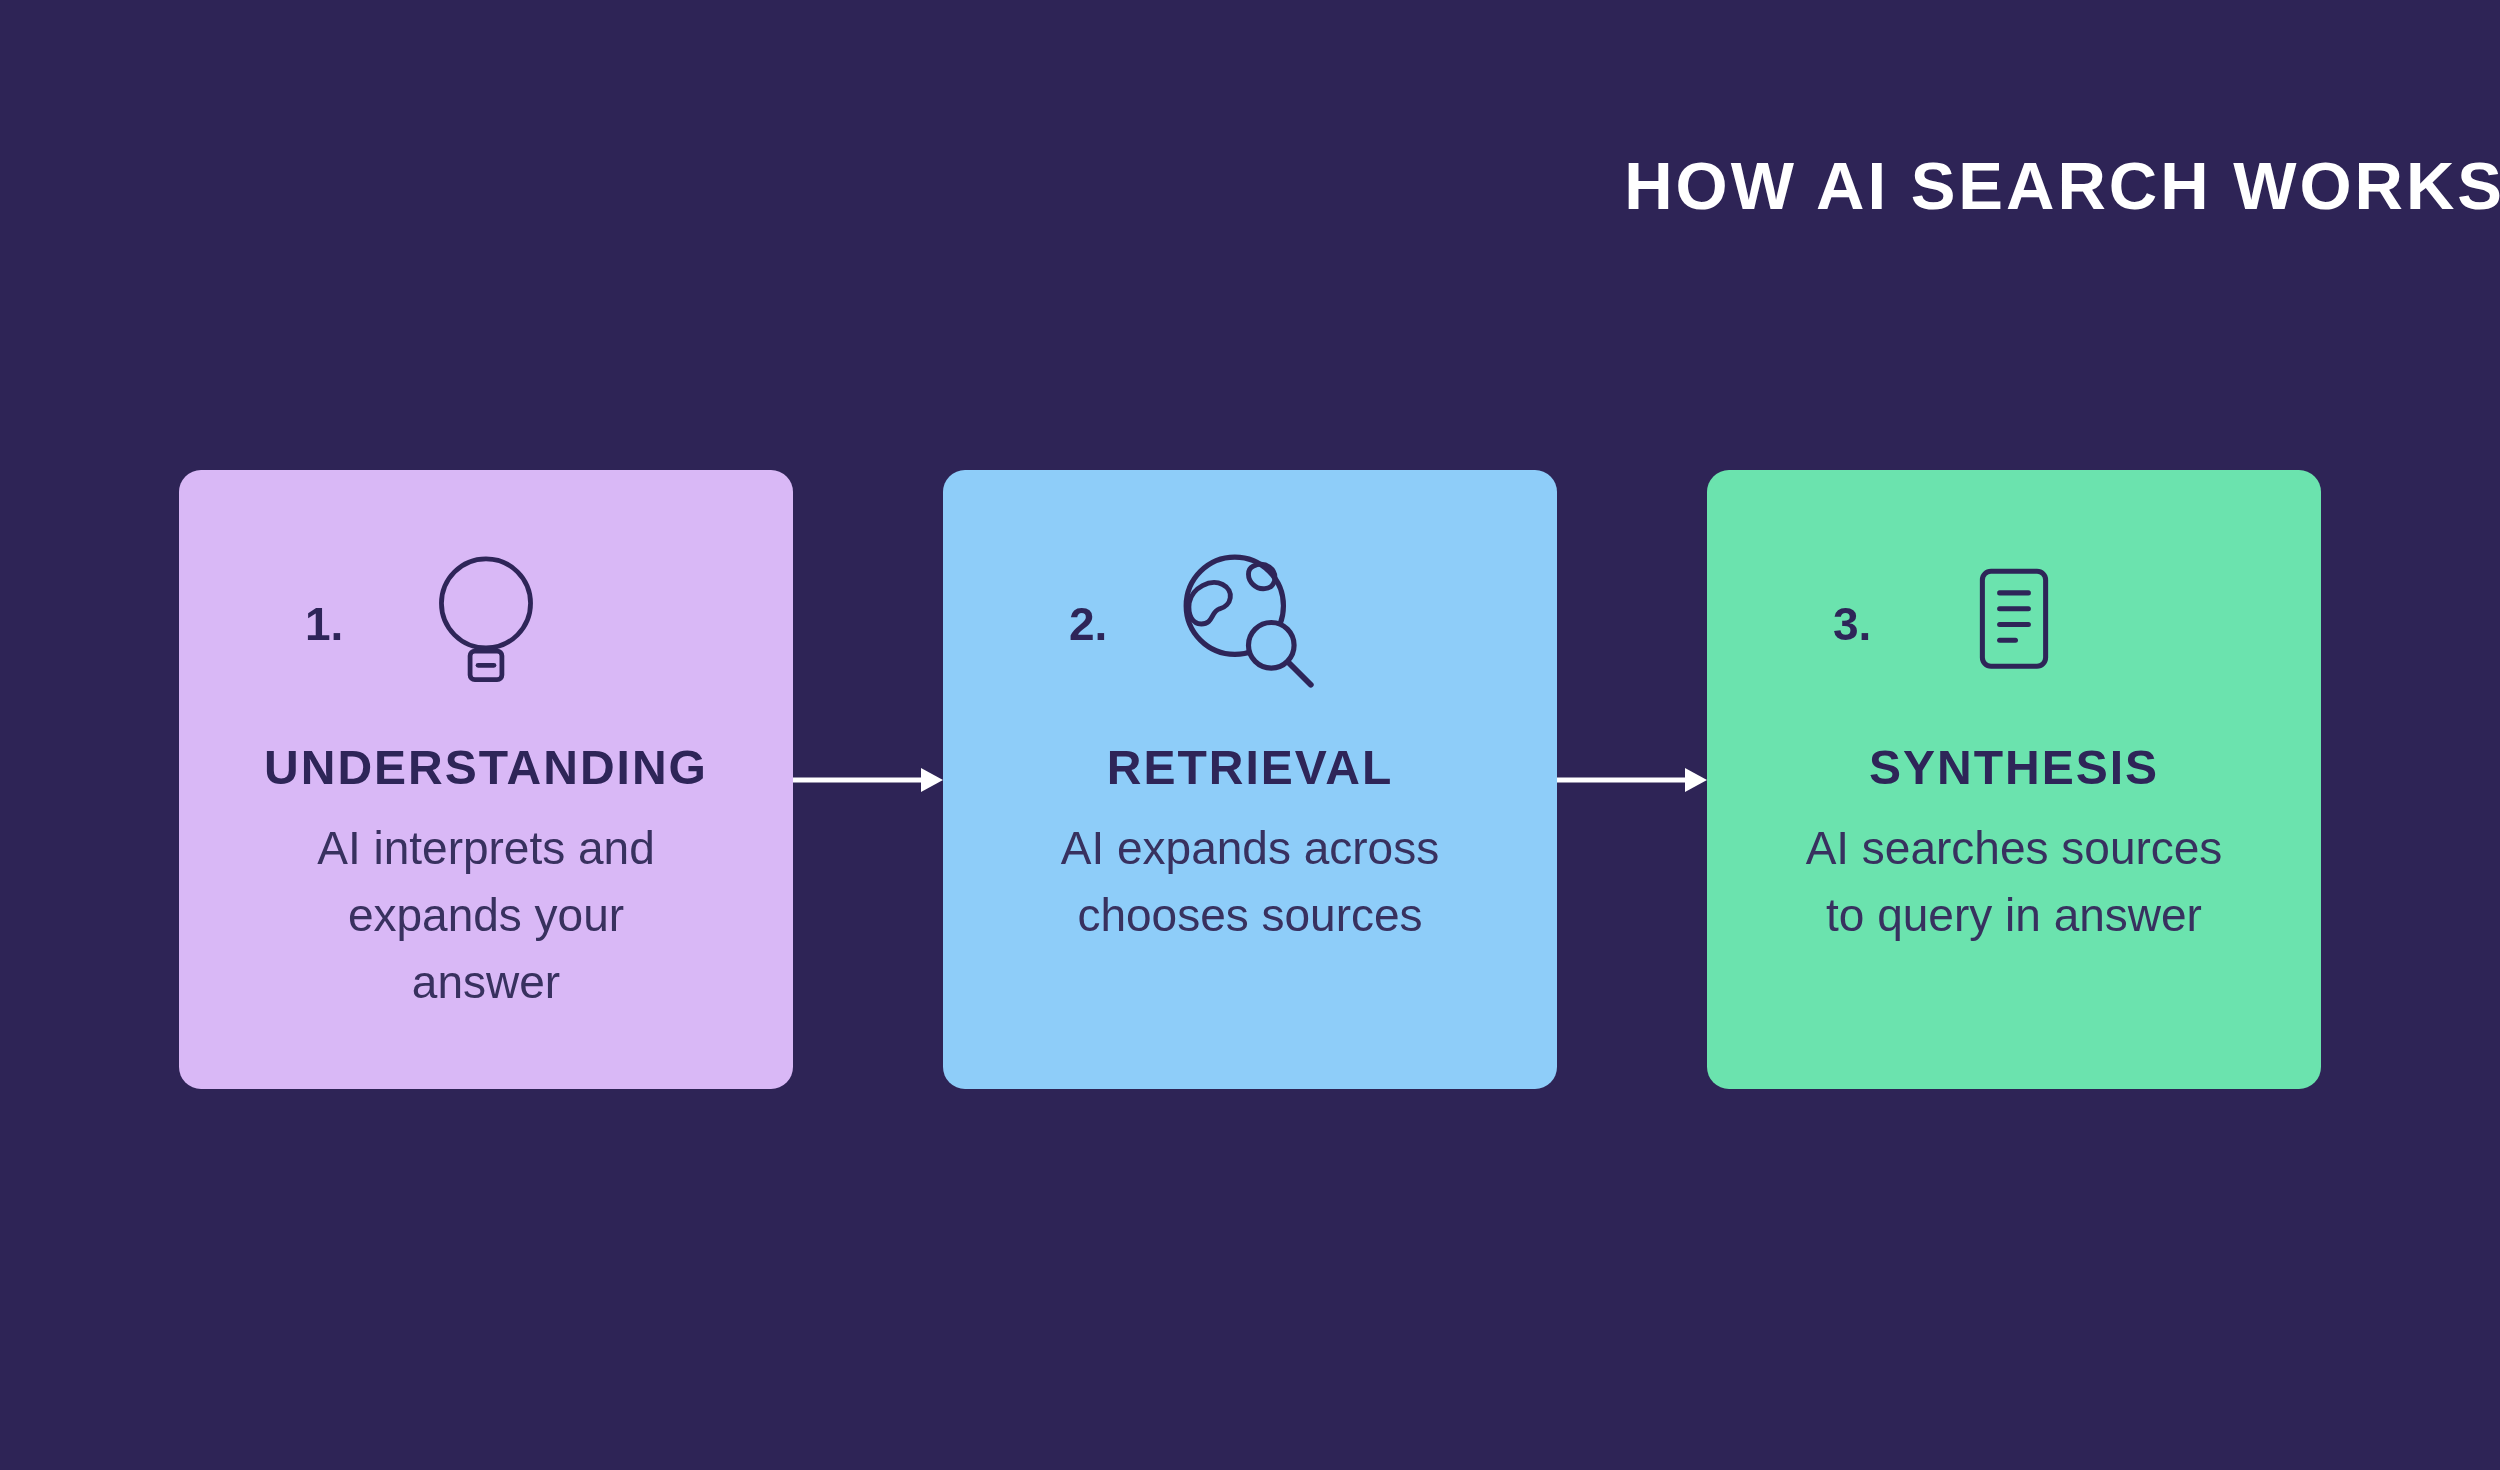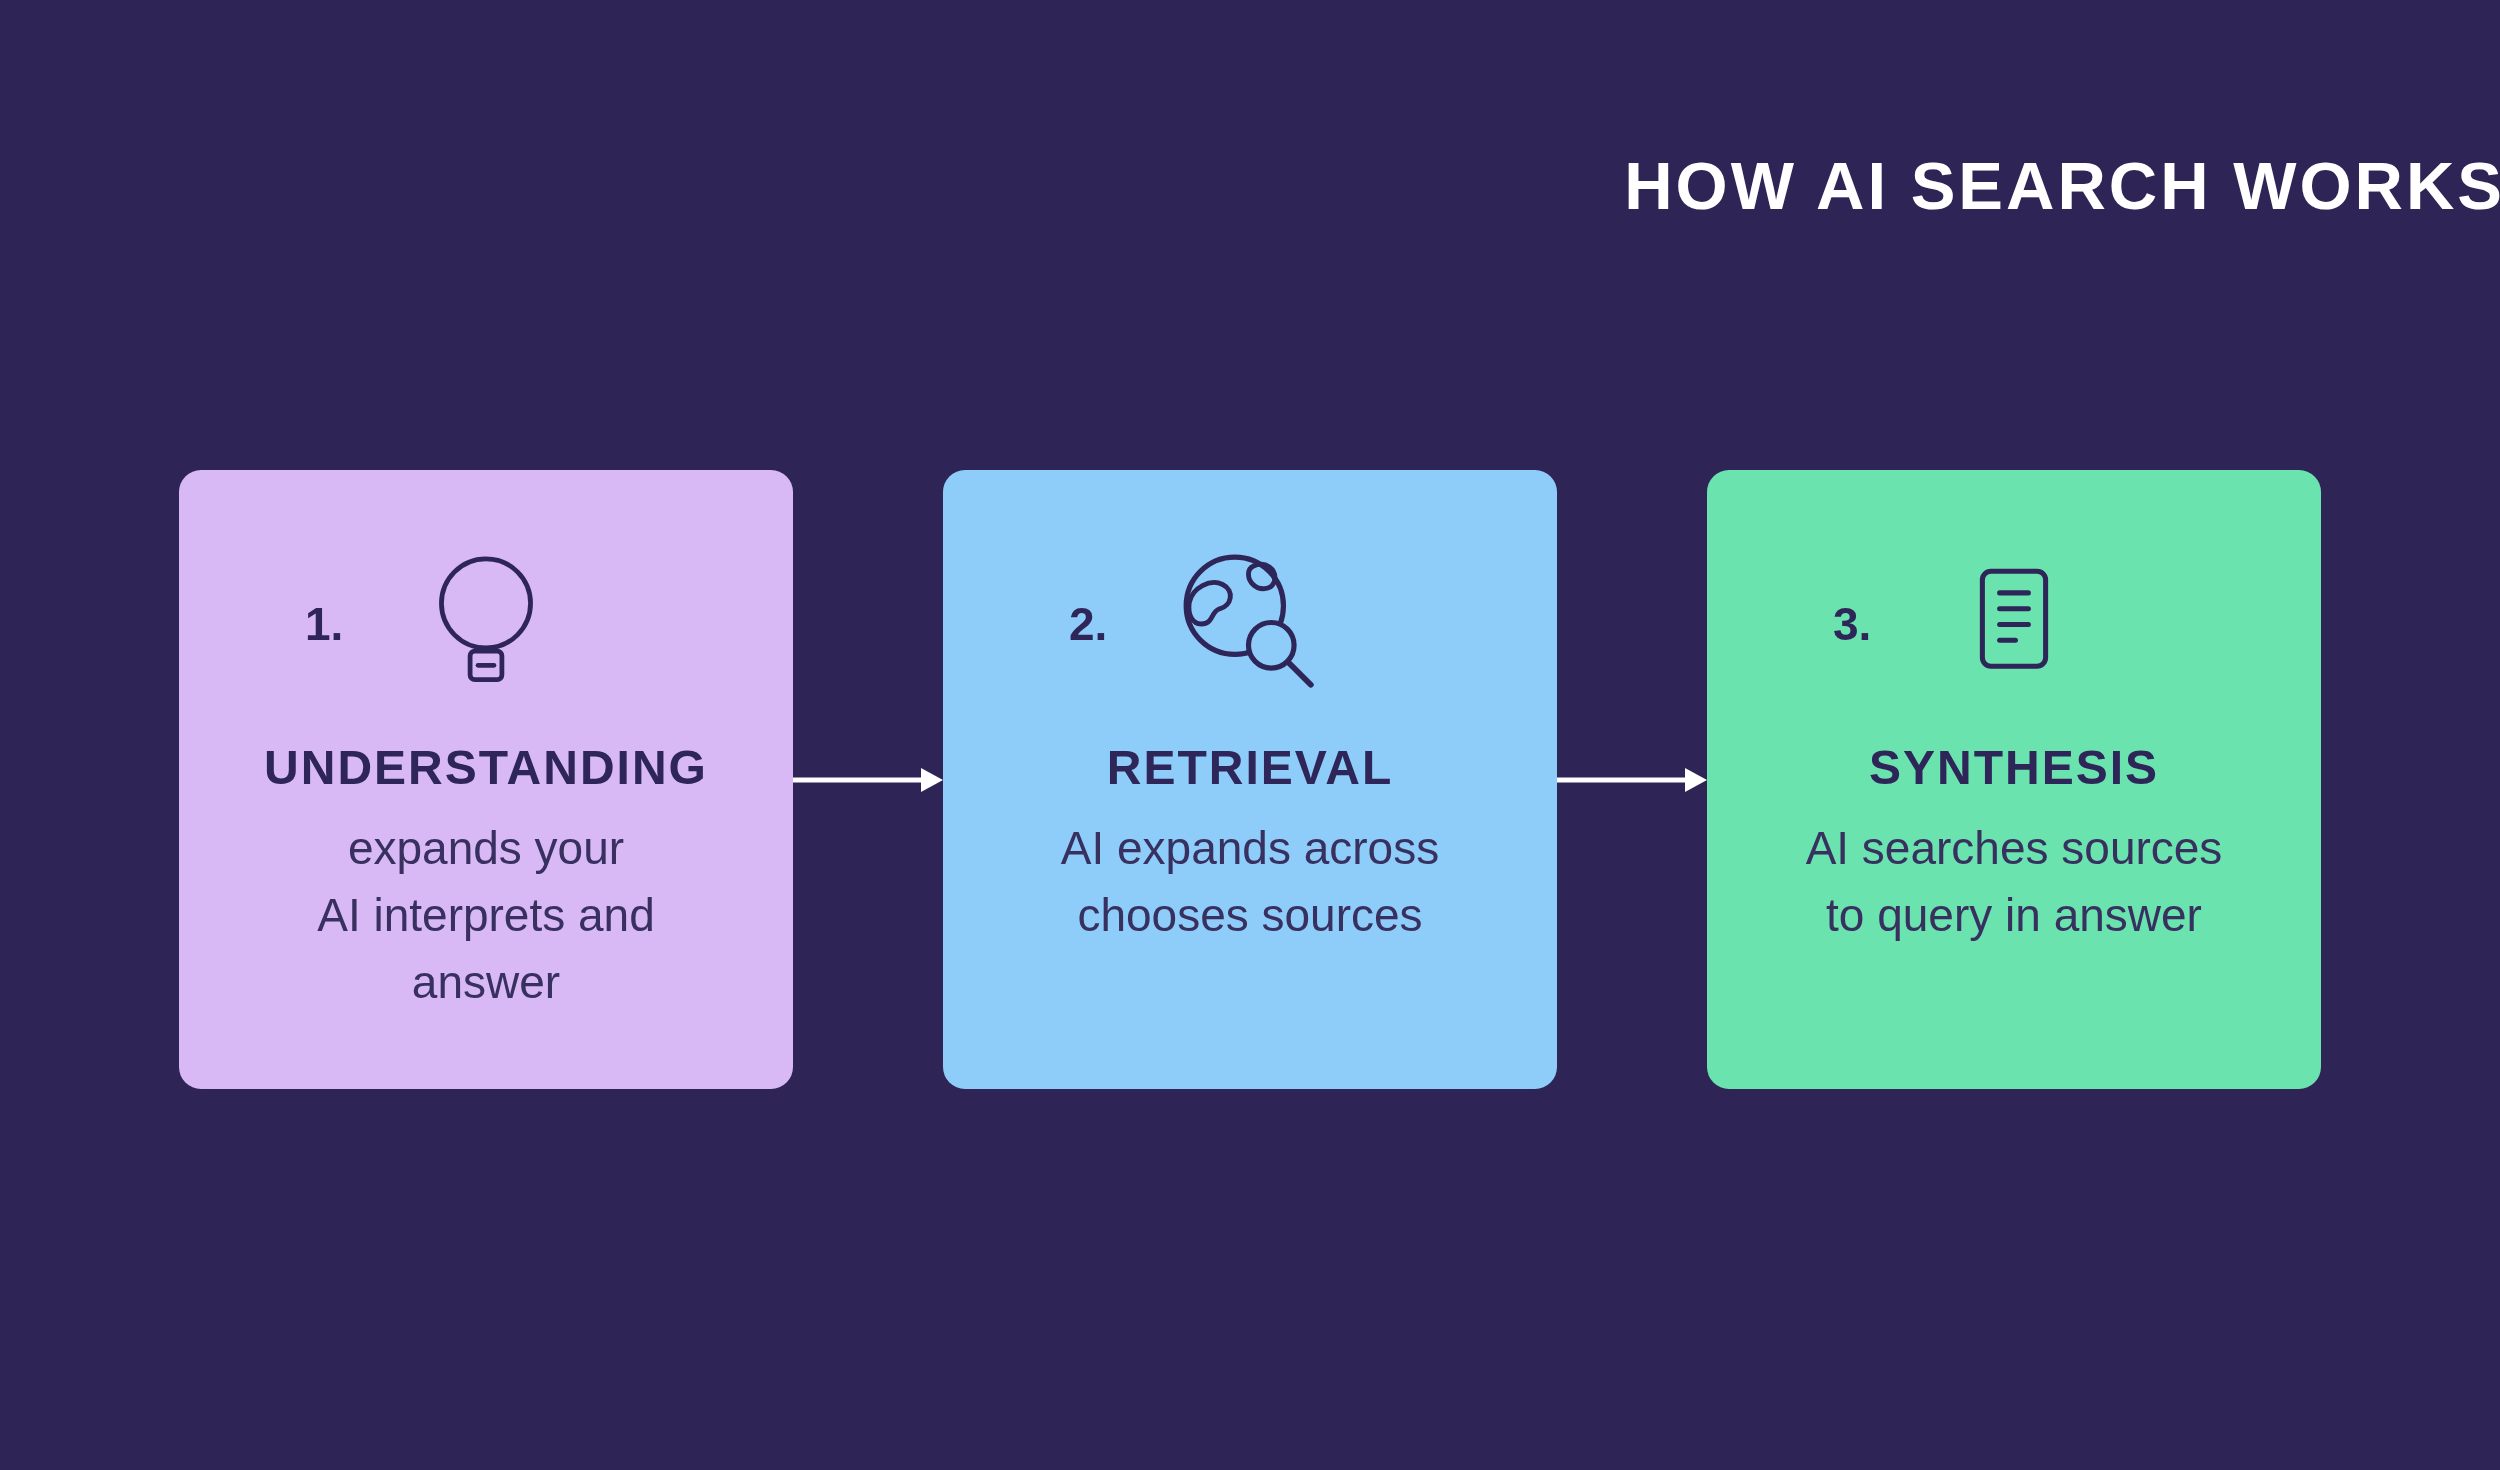--- a/index.html
+++ b/index.html
@@ -116,22 +116,22 @@
         <span class="icon">
           <svg width="102" height="140" viewBox="0 0 64 88">
             <circle cx="32" cy="31" r="28" stroke-width="3"></circle>
             <rect x="22" y="61" width="20" height="18" rx="3" stroke-width="3"></rect>
             <line x1="27" y1="70" x2="37" y2="70" stroke-width="3"></line>
           </svg>
         </span>
       </div>
       <div class="step-heading">UNDERSTANDING</div>
       <div class="step-desc">
+        <div>AI interprets and</div>
         <div>expands your</div>
-        <div>AI interprets and</div>
         <div>answer</div>
       </div>
     </div>
 
     <div class="arrow">
       <svg width="150" height="32" viewBox="0 0 150 32">
         <line x1="0" y1="16" x2="130" y2="16" stroke="#ffffff" stroke-width="5"></line>
         <path d="M128 4 L150 16 L128 28 Z" fill="#ffffff"></path>
       </svg>
     </div>

